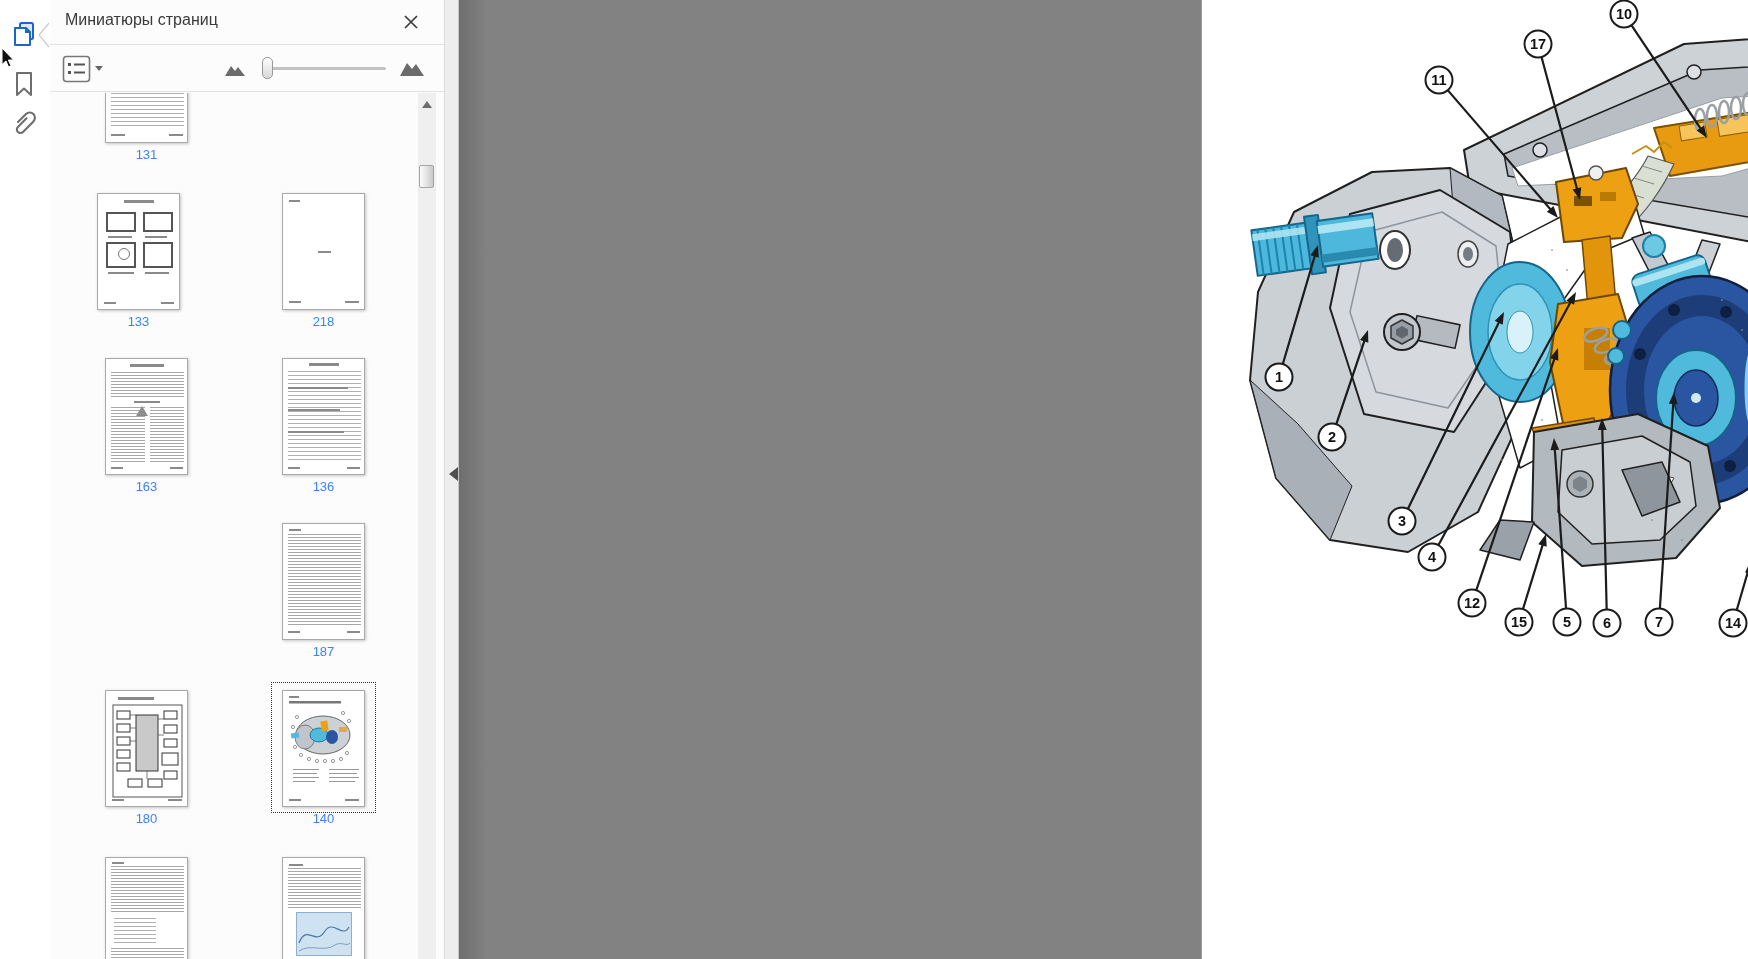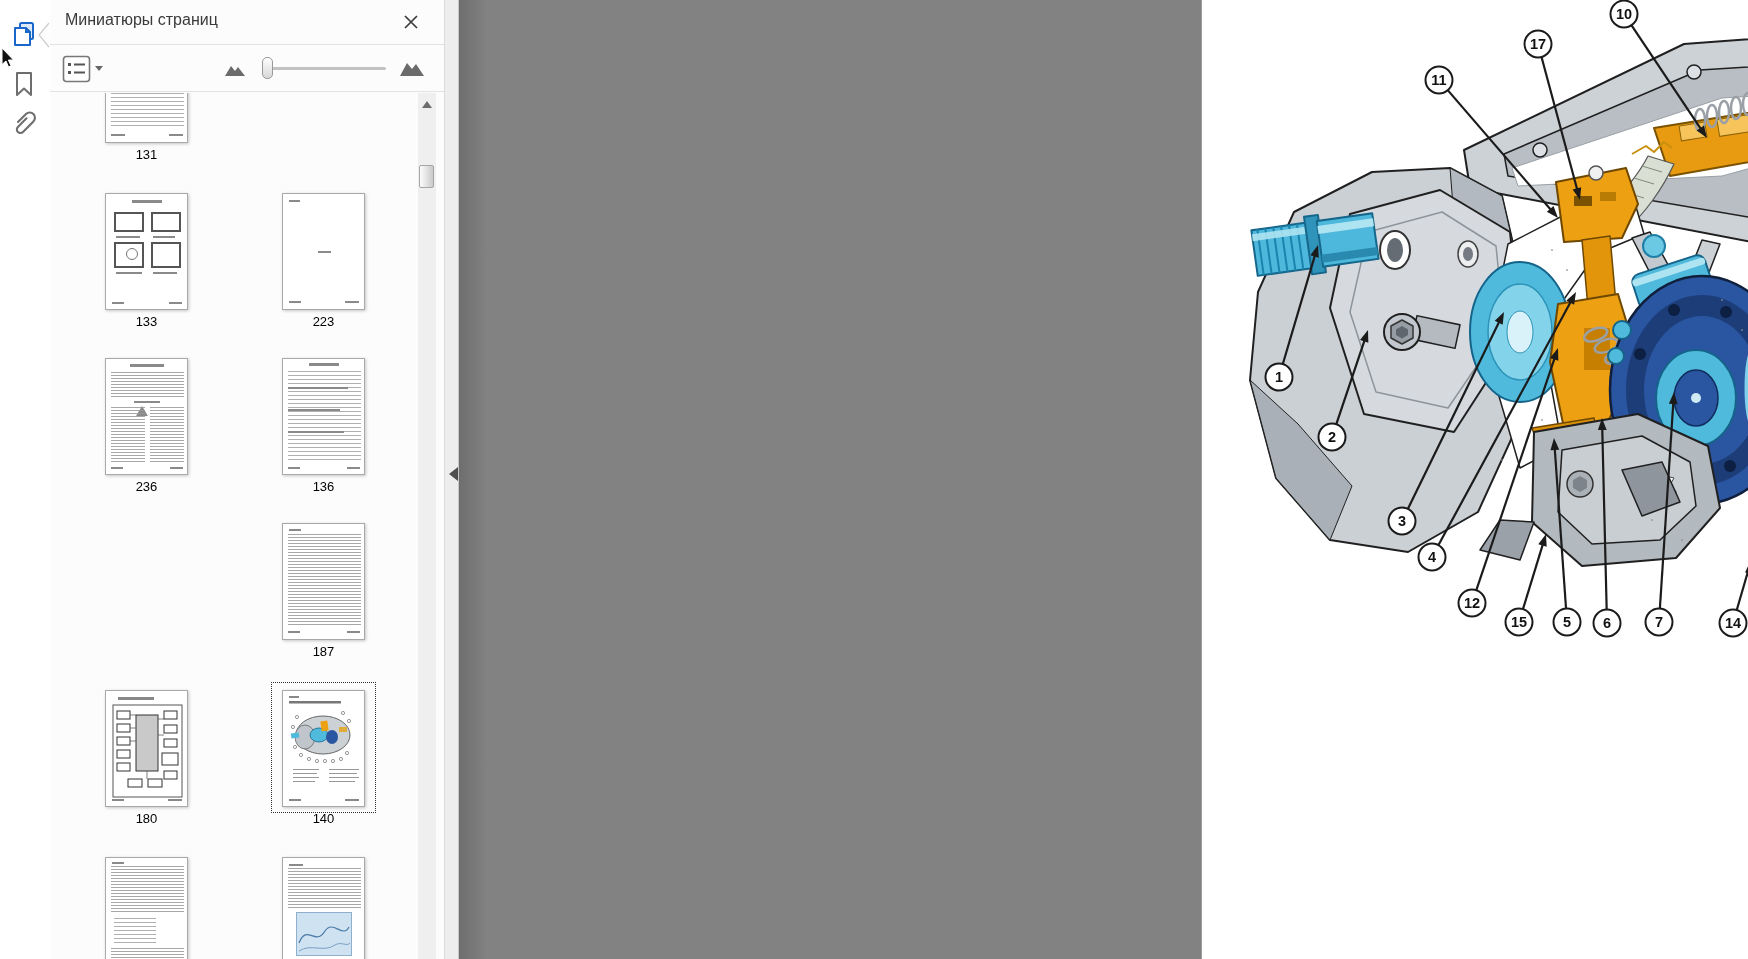--- a/index.html
+++ b/index.html
@@ -17,21 +17,21 @@
   #panel-toolbar{position:absolute;left:0;top:46px;width:100%;height:46px;border-bottom:1px solid #e2e2e2;background:#fcfcfc;}
   #opt-btn{position:absolute;left:12px;top:9px;width:44px;height:28px;cursor:pointer;}
   .mtn{position:absolute;cursor:pointer;}
   #slider-track{position:absolute;left:214px;top:21px;width:122px;height:3px;background:#c2c2c2;border-radius:2px;cursor:pointer;}
   #slider-knob{position:absolute;left:-2px;top:-10px;width:11px;height:22px;border:1px solid #999;border-radius:5px;
                background:linear-gradient(#fefefe,#d8d8d8);cursor:pointer;}
   #thumb-area{position:absolute;left:0;top:93px;width:368px;height:866px;overflow:hidden;}
   .cell{position:absolute;width:105px;height:140px;cursor:pointer;}
   .thumb{position:absolute;left:0;top:0;width:83px;height:117px;background:#fff;border:1px solid #a9a9a9;
          box-shadow:1px 1px 3px rgba(0,0,0,.22);overflow:hidden;}
-  .tlabel{position:absolute;top:121px;left:-11px;width:105px;text-align:center;font-size:13px;color:#000000;}
+  .tlabel{position:absolute;top:121px;left:-11px;width:105px;text-align:center;font-size:13px;color:#3b82f6;}
   .b{position:absolute;background:#8a8a8a;}
   .lines{position:absolute;opacity:.85;background-image:repeating-linear-gradient(to bottom,#989898 0,#989898 1px,transparent 1px,transparent 3px);}
   .lines.s4{background-image:repeating-linear-gradient(to bottom,#a2a2a2 0,#a2a2a2 1px,transparent 1px,transparent 4px);}
   .bx{position:absolute;border:2px solid #555;background:#fff;}
   .tri{position:absolute;width:0;height:0;border-left:6px solid transparent;border-right:6px solid transparent;border-bottom:10px solid #8a8a8a;}
   #sel-box{position:absolute;left:221px;top:589px;width:105px;height:131px;border:1px dotted #2e2e2e;}
   
   #vscroll{position:absolute;left:368px;top:93px;width:18px;height:866px;background:#efefef;}
   #scroll-up{position:absolute;left:4px;top:8px;width:0;height:0;border-left:5px solid transparent;border-right:5px solid transparent;border-bottom:7px solid #6c6c6c;cursor:pointer;}
   #scroll-thumb{position:absolute;left:1px;top:72px;width:15px;height:23px;background:linear-gradient(to right,#fdfdfd,#c9c9c9);
@@ -111,21 +111,21 @@
 
       <div class="cell" style="left:55px;top:-67px">
         <div class="thumb">
           <div class="lines s4" style="left:5px;top:2px;width:73px;height:100px"></div>
           <div class="b" style="left:5px;top:107px;width:14px;height:2px"></div>
           <div class="b" style="left:63px;top:107px;width:14px;height:2px"></div>
         </div>
         <div class="tlabel">131</div>
       </div>
 
-      <div class="cell" style="left:55px;top:100px">
+      <div class="cell" style="left:47px;top:100px">
         <div class="thumb">
           <div class="b" style="left:26px;top:6px;width:30px;height:3px"></div>
           <div class="bx" style="left:8px;top:18px;width:30px;height:20px"></div>
           <div class="bx" style="left:45px;top:18px;width:30px;height:20px"></div>
           <div class="bx" style="left:8px;top:48px;width:30px;height:26px"></div>
           <div class="bx" style="left:45px;top:48px;width:30px;height:26px"></div>
           <div class="b" style="left:10px;top:42px;width:24px;height:2px"></div>
           <div class="b" style="left:47px;top:42px;width:22px;height:2px"></div>
           <div class="b" style="left:10px;top:78px;width:26px;height:2px"></div>
           <div class="b" style="left:47px;top:78px;width:24px;height:2px"></div>
@@ -135,35 +135,35 @@
         </div>
         <div class="tlabel">133</div>
       </div>
       <div class="cell" style="left:232px;top:100px">
         <div class="thumb">
           <div class="b" style="left:6px;top:6px;width:11px;height:2px"></div>
           <div class="b" style="left:35px;top:57px;width:13px;height:2px"></div>
           <div class="b" style="left:6px;top:107px;width:12px;height:2px"></div>
           <div class="b" style="left:62px;top:107px;width:14px;height:2px"></div>
         </div>
-        <div class="tlabel">223</div>
+        <div class="tlabel">218</div>
       </div>
 
       <div class="cell" style="left:55px;top:265px">
         <div class="thumb">
           <div class="b" style="left:24px;top:5px;width:34px;height:3px"></div>
           <div class="lines" style="left:5px;top:13px;width:73px;height:26px"></div>
           <div class="b" style="left:28px;top:42px;width:26px;height:2px"></div>
           <div class="tri" style="left:30px;top:47px"></div>
           <div class="lines" style="left:5px;top:48px;width:34px;height:56px"></div>
           <div class="lines" style="left:44px;top:48px;width:34px;height:56px"></div>
           <div class="b" style="left:5px;top:108px;width:12px;height:2px"></div>
           <div class="b" style="left:64px;top:108px;width:13px;height:2px"></div>
         </div>
-        <div class="tlabel">236</div>
+        <div class="tlabel">163</div>
       </div>
       <div class="cell" style="left:232px;top:265px">
         <div class="thumb">
           <div class="b" style="left:26px;top:4px;width:30px;height:3px"></div>
           <div class="lines s4" style="left:5px;top:12px;width:73px;height:90px"></div>
           <div class="b" style="left:5px;top:28px;width:60px;height:2px"></div>
           <div class="b" style="left:5px;top:50px;width:52px;height:2px"></div>
           <div class="b" style="left:5px;top:72px;width:56px;height:2px"></div>
           <div class="b" style="left:5px;top:108px;width:12px;height:2px"></div>
           <div class="b" style="left:64px;top:108px;width:13px;height:2px"></div>

